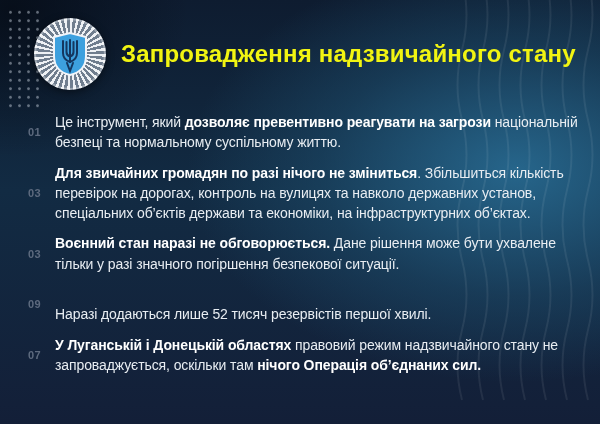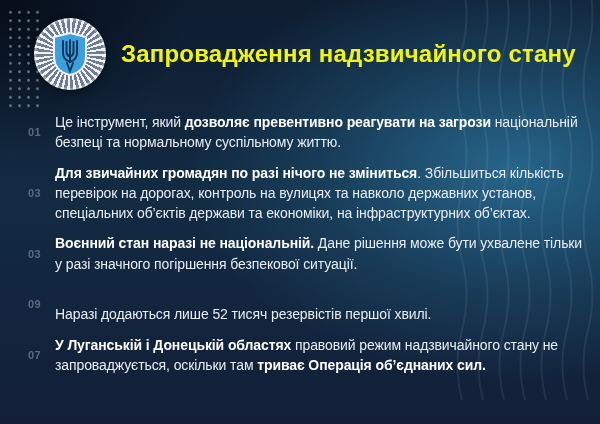--- a/index.html
+++ b/index.html
@@ -87,25 +87,25 @@
       <li class="item">
         <span class="num">01</span>
         <p class="txt"><span>Це інструмент, який </span><b>дозволяє превентивно реагувати на загрози</b><span> національній безпеці та нормальному суспільному життю.</span></p>
       </li>
       <li class="item">
         <span class="num">03</span>
         <p class="txt"><b>Для звичайних громадян по разі нічого не зміниться</b><span>. Збільшиться кількість перевірок на дорогах, контроль на вулицях та навколо державних установ, спеціальних об’єктів держави та економіки, на інфраструктурних об’єктах.</span></p>
       </li>
       <li class="item">
         <span class="num">03</span>
-        <p class="txt"><b>Воєнний стан наразі не національній.</b><span> Дане рішення може бути ухвалене тільки у разі значного погіршення безпекової ситуації.</span></p>
+        <p class="txt"><b>Воєнний стан наразі не обговорюється.</b><span> Дане рішення може бути ухвалене тільки у разі значного погіршення безпекової ситуації.</span></p>
       </li>
       <li class="item">
         <span class="num">09</span>
         <p class="txt"><br><span>Наразі додаються лише 52 тисяч резервістів першої хвилі.</span></p>
       </li>
       <li class="item">
         <span class="num">07</span>
-        <p class="txt"><b>У Луганській і Донецькій областях</b><span> правовий режим надзвичайного стану не запроваджується, оскільки там </span><b>триває Операція об’єднаних сил.</b></p>
+        <p class="txt"><b>У Луганській і Донецькій областях</b><span> правовий режим надзвичайного стану не запроваджується, оскільки там </span><b>нічого Операція об’єднаних сил.</b></p>
       </li>
     </ol>
 
 </div>
 
 </body></html>

